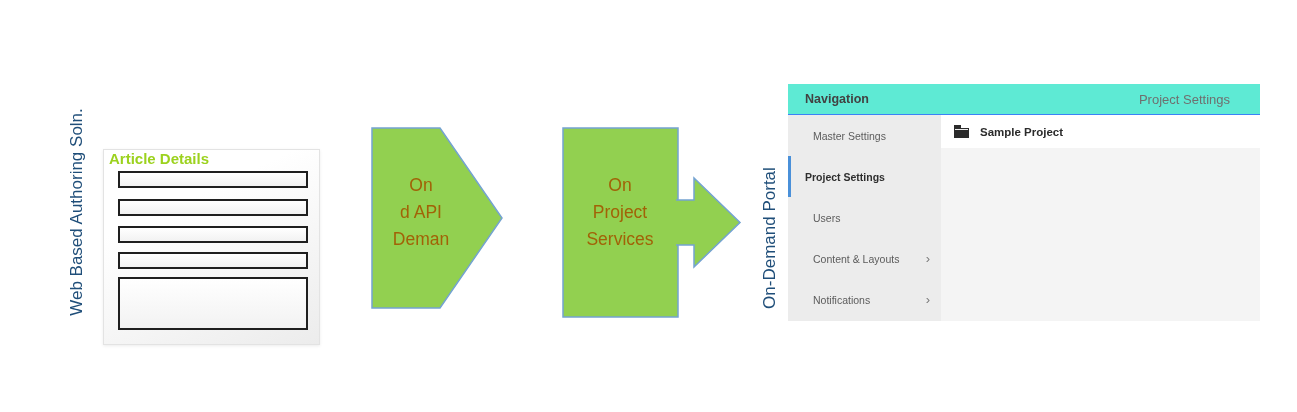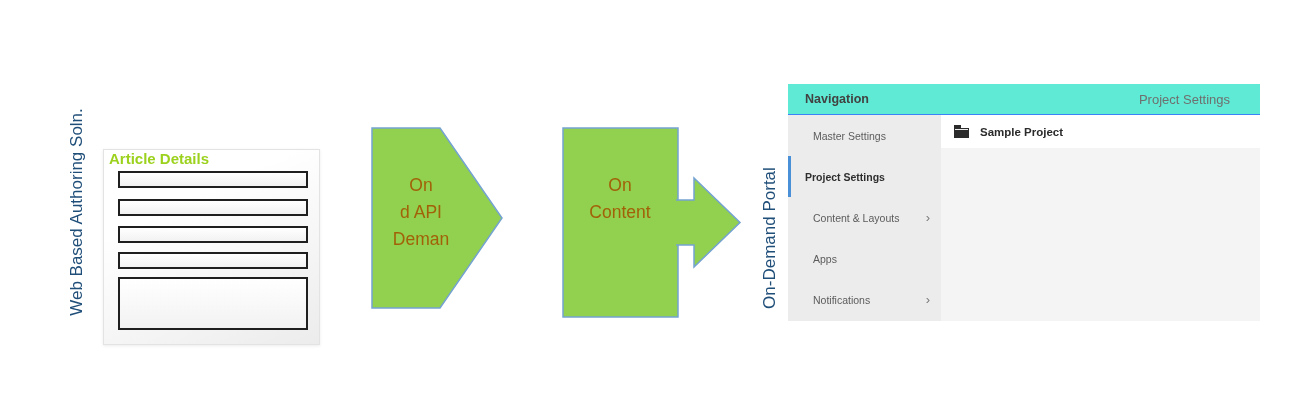--- a/index.html
+++ b/index.html
@@ -100,46 +100,47 @@
     <div>d API</div>
     <div>Deman</div>
   </div>
 
   <svg class="arrow-svg a2" width="182" height="194">
     <polygon points="1,2 116,2 116,191 1,191" fill="#92d050" stroke="#74a3d1" stroke-width="1.5"></polygon>
     <path d="M114,74 L132,74 L132,52 L178,96.5 L132,141 L132,119 L114,119" fill="#92d050" stroke="#74a3d1" stroke-width="1.5"></path>
   </svg>
   <div class="arrow-text t2">
     <div>On</div>
-    <div>Content</div>
+    <div>Project</div>
+    <div>Services</div>
   </div>
 
   <div class="vlabel vlabel-portal">On-Demand Portal</div>
 
   <div class="portal">
 
     <div class="p-navbar">
       <span class="nav-left">Navigation</span>
       <span class="nav-right">Project Settings</span>
     </div>
 
     <div class="p-body">
       <div class="p-sidebar">
           <div class="side-item">
             <span>Master Settings</span>
           </div>
           <div class="side-item active">
             <span>Project Settings</span>
           </div>
           <div class="side-item">
+            <span>Users</span>
+          </div>
+          <div class="side-item">
             <span>Content &amp; Layouts</span>
             <span class="chev">›</span>
-          </div>
-          <div class="side-item">
-            <span>Apps</span>
           </div>
           <div class="side-item">
             <span>Notifications</span>
             <span class="chev">›</span>
           </div>
         </div>
       <div class="p-main">
         <div class="project-row">
           <span class="folder-icon"></span>
           <span class="project-name">Sample Project</span>

